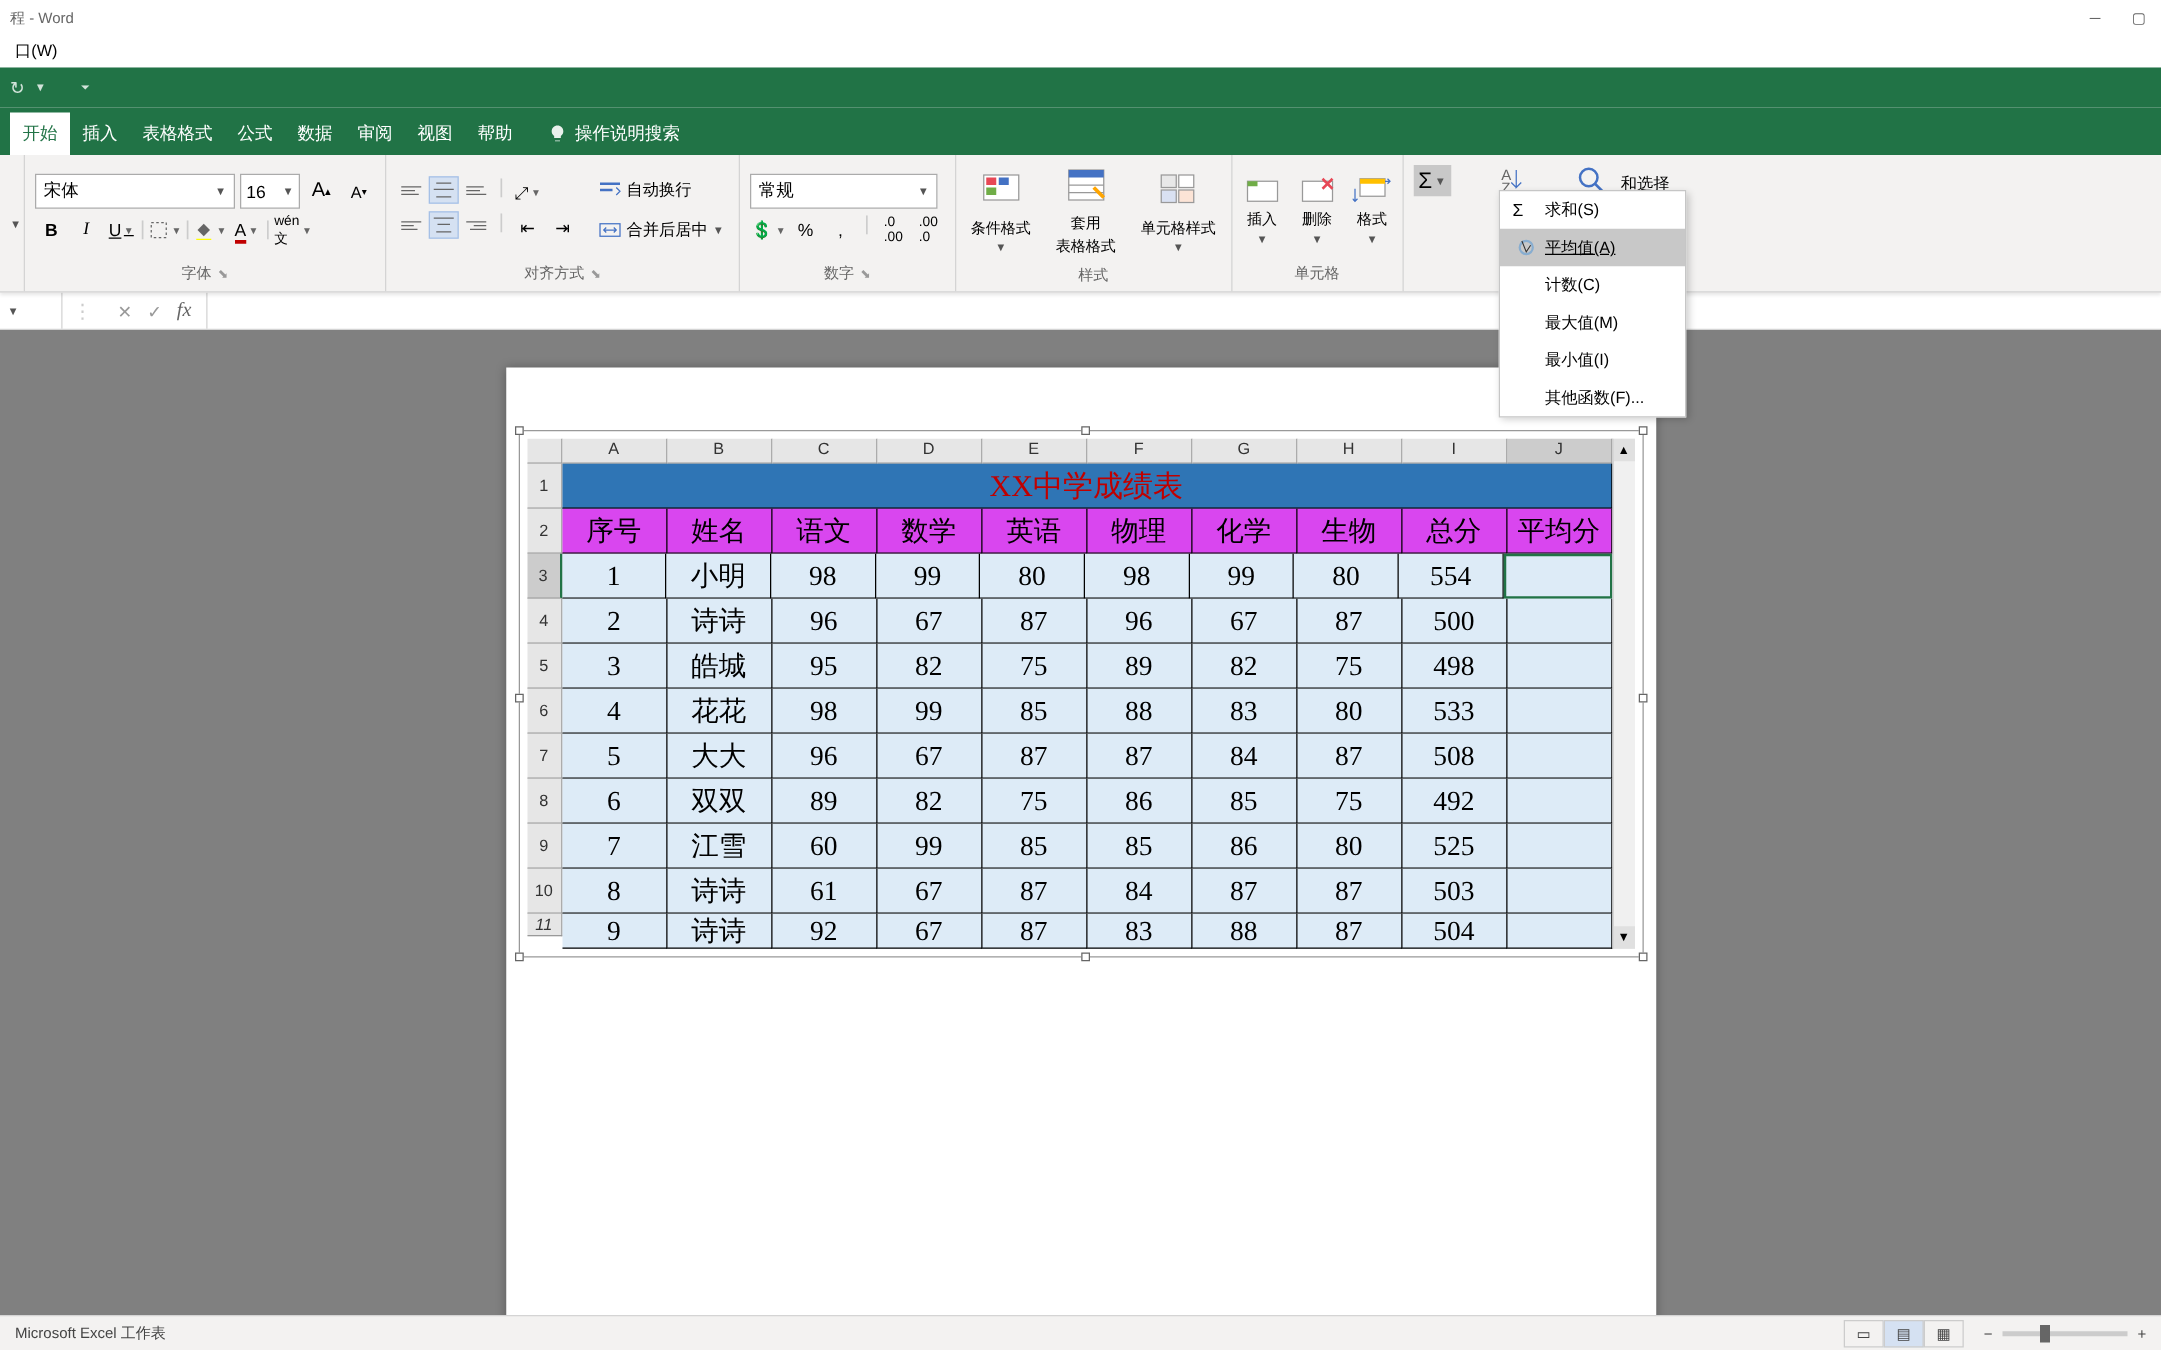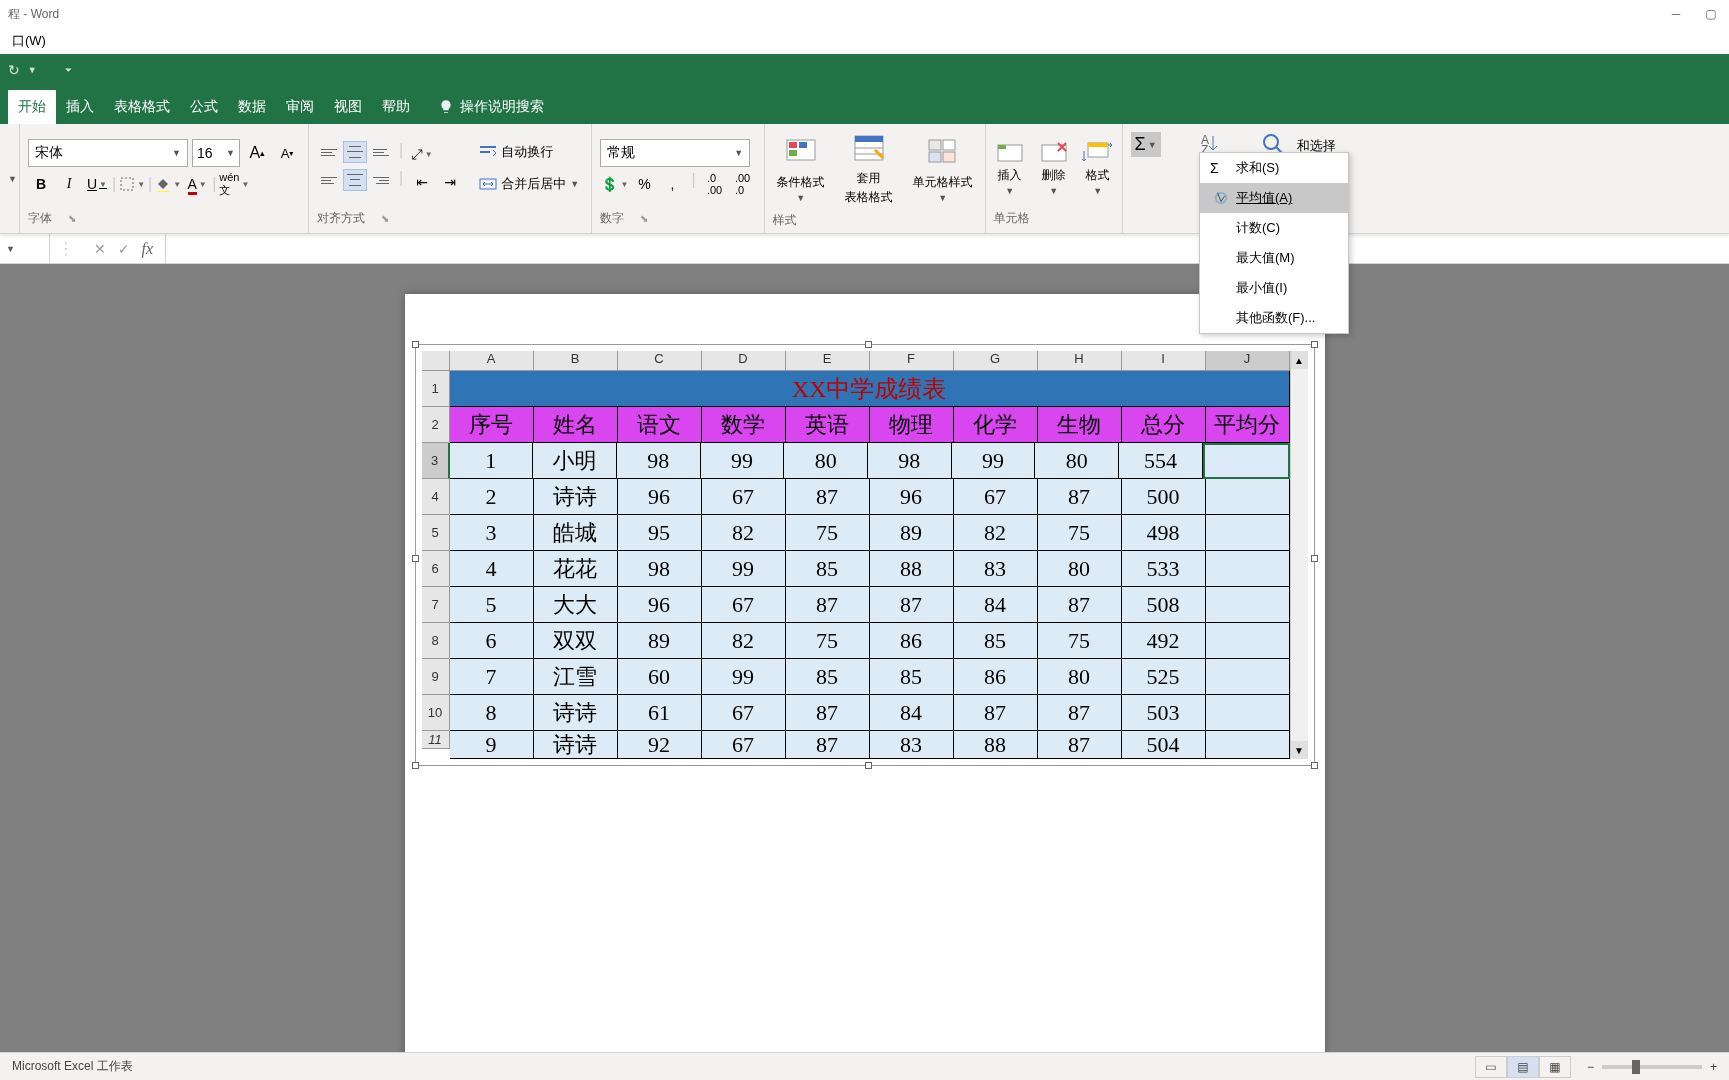--- a/index.html
+++ b/index.html
@@ -18,21 +18,21 @@
     
     .tabs { height: 38px; background: #217346; display: flex; align-items: flex-end; padding: 0 8px; }
     .tab { padding: 8px 10px; color: #fff; font-size: 14px; cursor: pointer; }
     .tab.active { background: #fff; color: #217346; }
     .tell-me { display: flex; align-items: center; gap: 6px; margin-left: 8px; }
     .bulb-icon { width: 16px; height: 16px; fill: #fff; opacity: 0.9; }
     
     .ribbon { height: 110px; background: #f3f2f1; border-bottom: 1px solid #d4d4d4; display: flex; box-shadow: 0 2px 3px rgba(0,0,0,0.1); position: relative; }
     .ribbon-group { border-right: 1px solid #d4d4d4; padding: 4px 8px; display: flex; flex-direction: column; height: 100%; }
     .group-content { flex: 1; display: flex; align-items: center; gap: 4px; }
-    .group-label { text-align: center; font-size: 12px; color: #666; padding: 2px 0; display: flex; align-items: center; gap: 16px; }
+    .group-label { text-align: center; font-size: 12px; color: #666; padding: 2px 0; display: flex; justify-content: center; align-items: center; gap: 5px; }
     .group-label .launcher { font-size: 10px; color: #999; cursor: pointer; }
     
     .font-row { display: flex; flex-direction: column; gap: 4px; }
     .font-top { display: flex; gap: 4px; align-items: center; }
     .font-select { width: 160px; height: 28px; border: 1px solid #ababab; background: #fff; display: flex; align-items: center; padding: 0 6px; font-size: 14px; justify-content: space-between; }
     .size-select { width: 48px; height: 28px; border: 1px solid #ababab; background: #fff; display: flex; align-items: center; padding: 0 4px; font-size: 14px; justify-content: space-between; }
     .font-bottom { display: flex; gap: 2px; align-items: center; }
     .rbtn { min-width: 26px; height: 26px; display: flex; align-items: center; justify-content: center; font-size: 14px; cursor: pointer; border: 1px solid transparent; }
     .rbtn.split { display: flex; }
     .rbtn .caret { font-size: 8px; color: #666; margin-left: 2px; }

